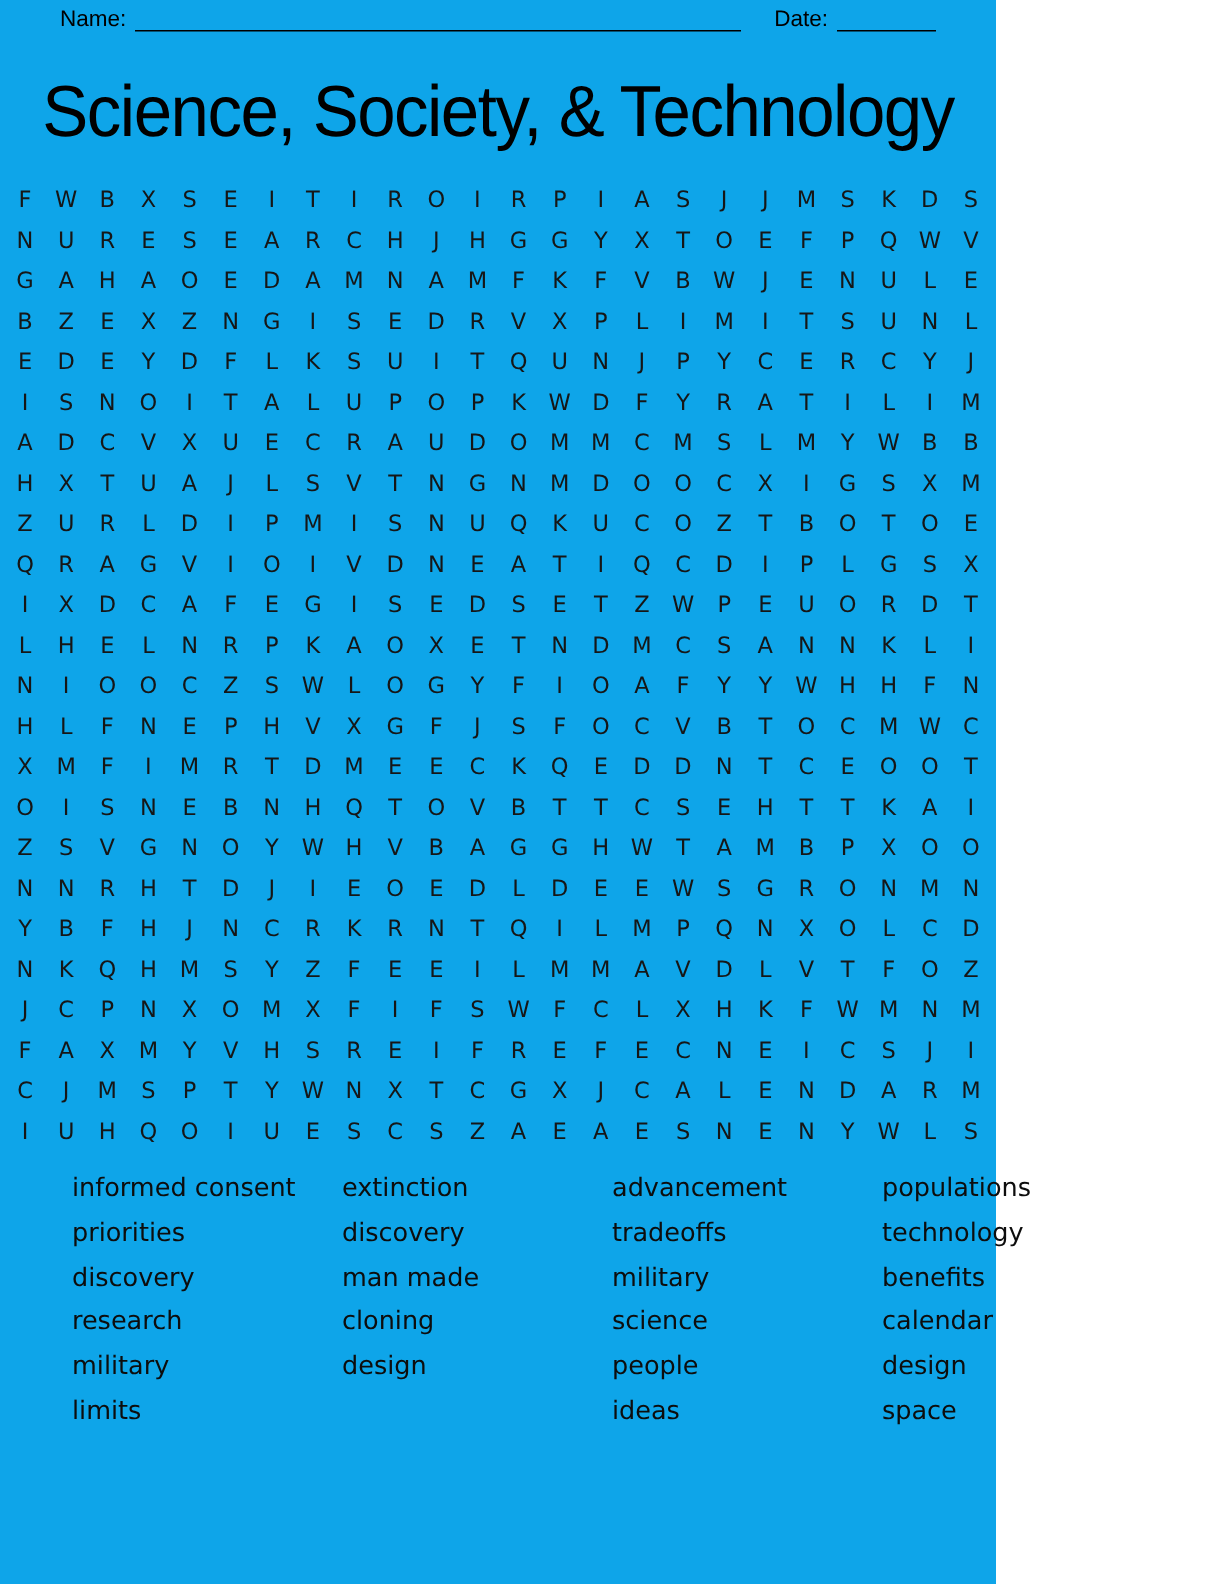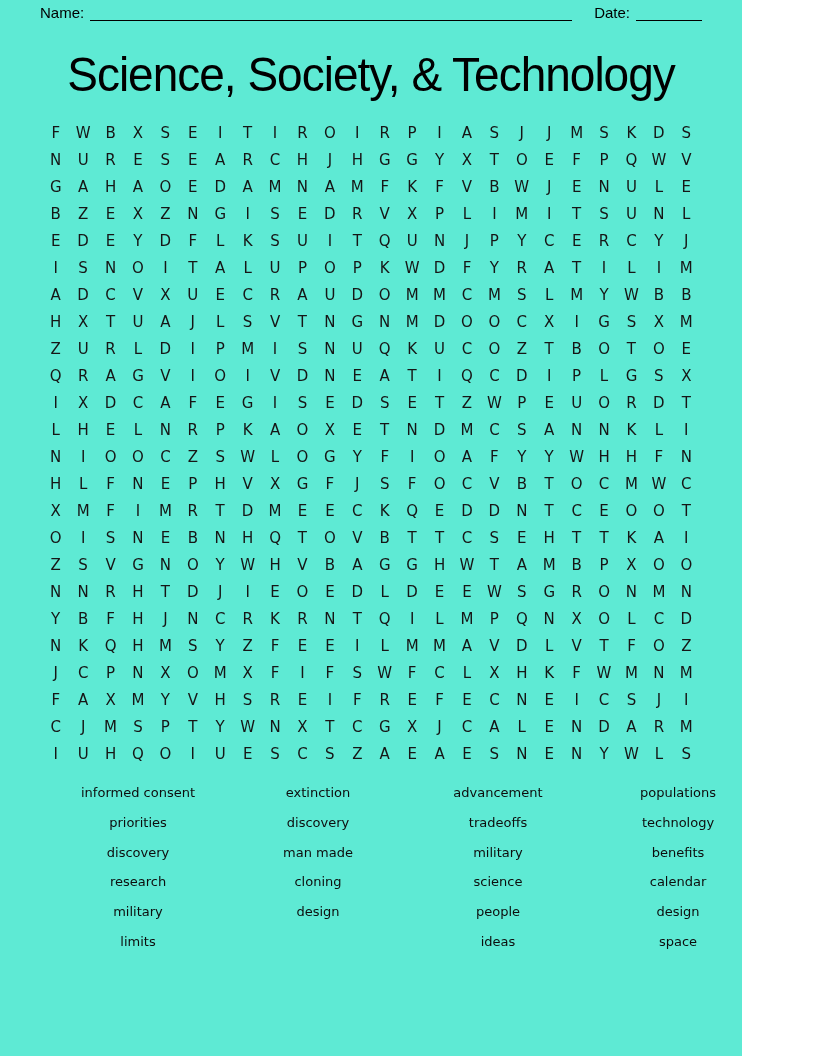--- a/index.html
+++ b/index.html
@@ -7,23 +7,23 @@
     padding: 0;
     background: #ffffff;
     width: 816px;
     height: 1056px;
     color: #000000;
     font-family: "DejaVu Sans", sans-serif;
     overflow: hidden;
   }
   .page {
     position: relative;
-    width: 742px;
+    width: 664px;
     height: 1056px;
-    background: #5eead4;
+    background: #0ea5e9;
   }
   
   .header {
     display: flex;
     align-items: flex-end;
     padding: 1px 40px 0 40px;
     font-family: "Liberation Sans", sans-serif;
     font-size: 15px;
     height: 20px;
   }
@@ -66,24 +66,23 @@
   .word-list {
     position: absolute;
     left: 48px;
     top: 778px;
     display: flex;
   }
   .word-col {
     width: 180px;
   }
   .word {
-    font-size: 13px;
+    font-size: 17px;
     line-height: 29.8px;
     color: #0d0d0d;
-    text-align: center;
   }
 </style>
 </head>
 <body>
 
 <div class="page">
 
   <div class="header">
     <span class="hdr-label">Name:</span>
     <div class="write-line name-line"></div>

